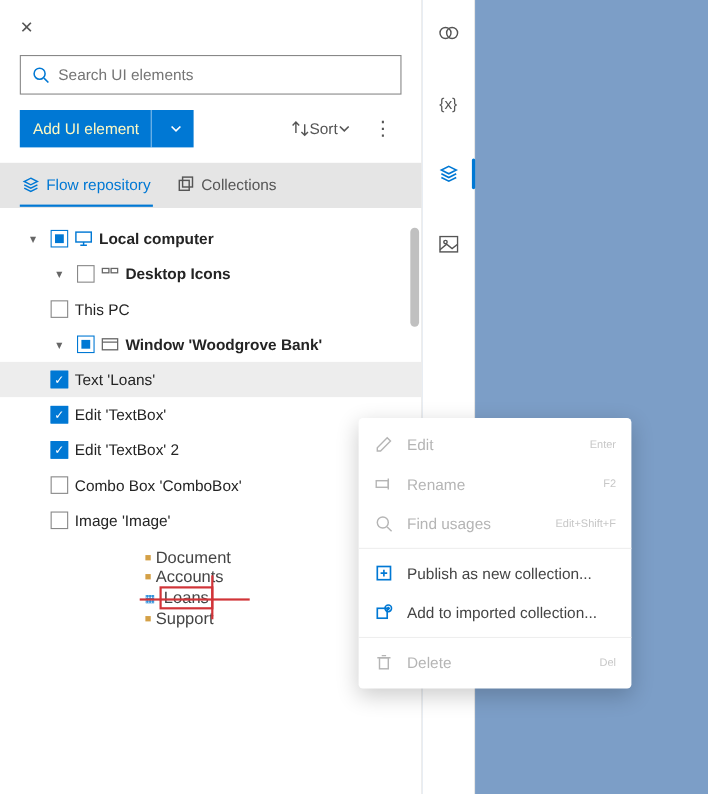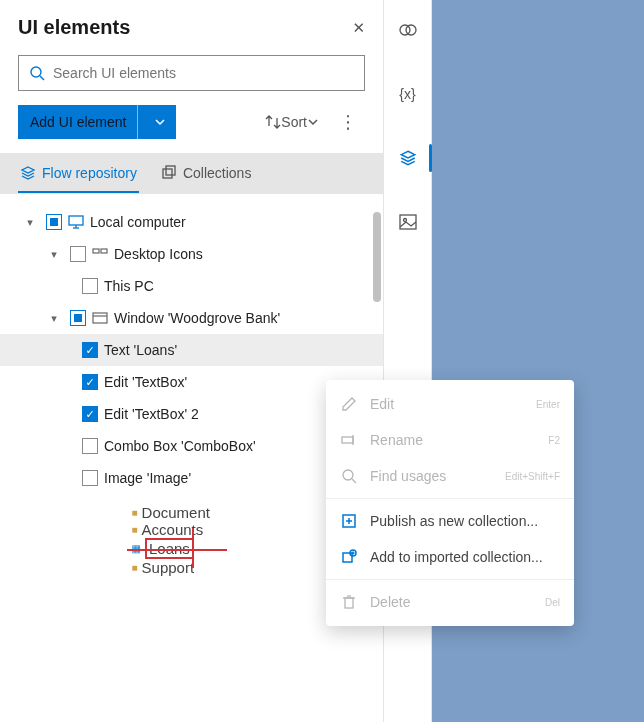--- a/index.html
+++ b/index.html
@@ -12,21 +12,21 @@
 
     .header { display: flex; align-items: center; justify-content: space-between; padding: 16px 18px 8px 18px; }
     .title { font-size: 20px; font-weight: 600; color: #1a1a1a; }
     .close-x { font-size: 15px; color: #555; cursor: pointer; }
 
     .search-box { margin: 8px 18px 14px 18px; border: 1px solid #888; height: 36px; display: flex; align-items: center; padding: 0 10px; gap: 8px; }
     .search-box input { border: none; outline: none; flex: 1; font-size: 14px; color: #333; background: transparent; }
     .search-icon-svg { width: 16px; height: 16px; color: #0078d4; }
 
     .toolbar { display: flex; align-items: center; justify-content: space-between; padding: 0 16px 14px 18px; }
-    .add-btn { background: #0078d4; color: #0f172a; border: none; height: 34px; display: flex; align-items: center; padding-left: 12px; font-size: 14px; cursor: pointer; }
+    .add-btn { background: #0078d4; color: #fef9c3; border: none; height: 34px; display: flex; align-items: center; padding-left: 12px; font-size: 14px; cursor: pointer; }
     .add-btn .divider { width: 1px; height: 34px; background: rgba(255,255,255,0.5); margin: 0 6px 0 10px; }
     .add-btn .chev { padding: 0 10px; }
     .toolbar-right { display: flex; align-items: center; gap: 6px; color: #555; font-size: 14px; }
     .sort-btn { display: flex; align-items: center; gap: 0; padding: 4px 4px; cursor: pointer; }
     .more-btn { padding: 6px 10px; cursor: pointer; font-size: 18px; line-height: 1; }
 
     .tabs { display: flex; border-bottom: 1px solid #e5e5e5; background: #e5e5e5; padding: 0 18px; gap: 20px; }
     .tab { display: flex; align-items: center; gap: 6px; padding: 12px 2px 10px 2px; font-size: 14px; color: #555; cursor: pointer; border-bottom: 2px solid transparent; }
     .tab.active { color: #0078d4; border-bottom-color: #0078d4; }
     .tab .ticon { width: 16px; height: 16px; }
@@ -35,25 +35,25 @@
     .scroll-th { position: absolute; right: 2px; top: 18px; width: 8px; height: 90px; background: #c0c0c0; border-radius: 4px; }
     .row { display: flex; align-items: center; height: 32px; font-size: 14px; color: #242424; gap: 6px; }
     .row.sel { background: #ededed; }
     .row .lbl { white-space: nowrap; }
     .chevron { width: 20px; display: inline-flex; justify-content: center; color: #666; font-size: 11px; }
     .cb { width: 16px; height: 16px; border: 1px solid #888; display: inline-flex; align-items: center; justify-content: center; background: #fff; font-size: 11px; color: #fff; }
     .cb.checked { background: #0078d4; border-color: #0078d4; }
     .cb.l1 { width:16px; height:16px; border:1px solid #0078d4; display:inline-flex; align-items:center; justify-content:center; }
     .cb.l1 .dot { width:8px; height:8px; background:#0078d4; }
     .ic { width: 16px; height: 16px; display: inline-flex; align-items: center; justify-content: center; color: #555; }
-    .bold { font-weight: 400; }
+    .bold { font-weight: 700; }
 
     .pad0 { padding-left: 20px; }
     .pad1 { padding-left: 44px; }
-    .pad3 { padding-left: 82px; }
+    .pad3 { padding-left: 46px; }
 
     .preview { margin: 10px auto 0 auto; width: 120px; }
     .preview .pline { font-size: 15px; color: #444; display: flex; align-items: center; gap: 4px; }
     .preview .pline .picon { font-size: 10px; color: #d4a046; }
     .preview .hl { position: relative; }
     .preview .cross-h, .preview .cross-v { position: absolute; background: #d13438; }
     .preview .cross-h { height: 2px; width: 100px; left: -5px; top: 50%; }
     .preview .cross-v { width: 2px; height: 40px; left: 60px; top: -10px; }
     .preview .box { border: 2px solid #d13438; padding: 0 2px; display: inline-block; background: #fff; }
 
@@ -70,21 +70,20 @@
     .ctx-sep { height: 1px; background: #eee; margin: 4px 0; }
 
     svg { display: block; }
   </style>
 </head>
 <body>
 
 <div class="app">
   <div class="panel">
     <div class="header">
-      <div class="title">UI elements</div>
       <div class="close-x">✕</div>
     </div>
 
     <div class="search-box">
       <svg class="search-icon-svg" viewBox="0 0 16 16" fill="none" stroke="currentColor" stroke-width="1.4">
           <circle cx="7" cy="7" r="5"></circle>
           <line x1="11" y1="11" x2="15" y2="15"></line>
         </svg>
       <input type="text" placeholder="Search UI elements" style="">
     </div>

